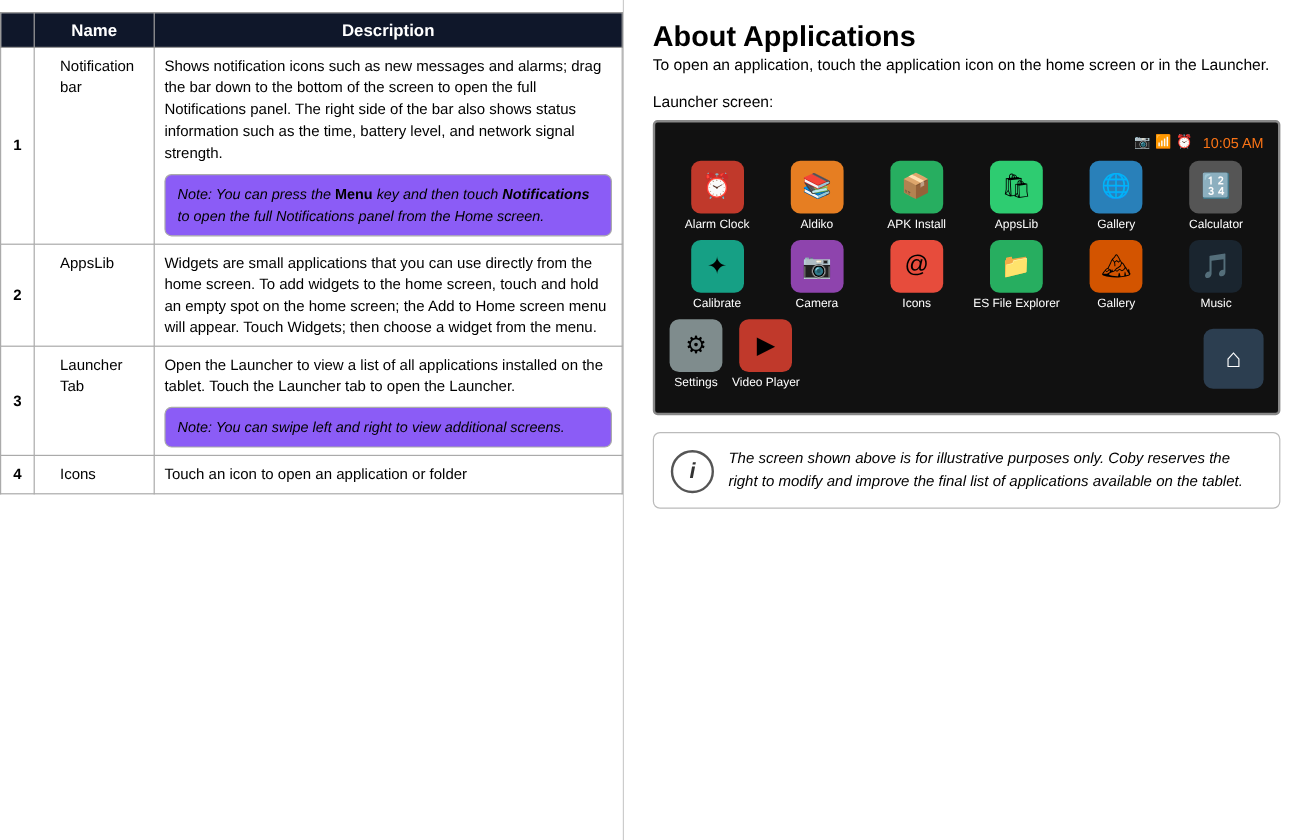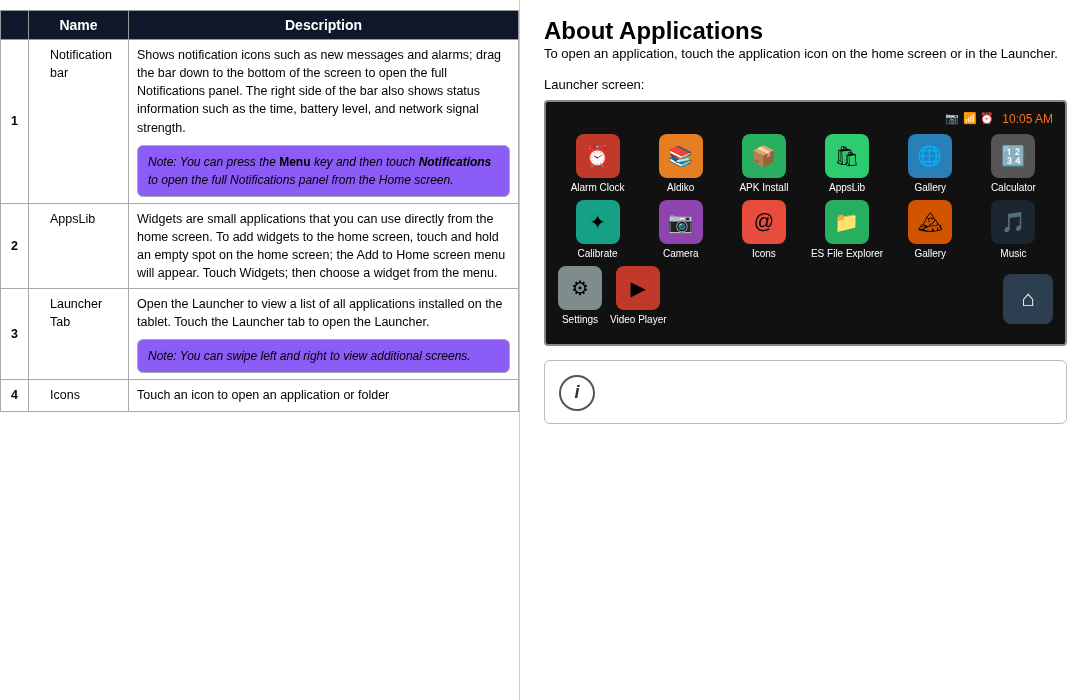--- a/index.html
+++ b/index.html
@@ -294,14 +294,15 @@
             <div class="app-icon-img" style="background: rgb(192, 57, 43);">▶</div>
             <span class="app-label">Video Player</span>
           </div>
         </div>
       <div class="icon-home">⌂</div>
     </div>
   </div>
 
   <div class="info-box">
     <div class="info-icon">i</div>
+    <p>The screen shown above is for illustrative purposes only. Coby reserves the right to modify and improve the final list of applications available on the tablet.</p>
   </div>
 </div>
 
 </body></html>

